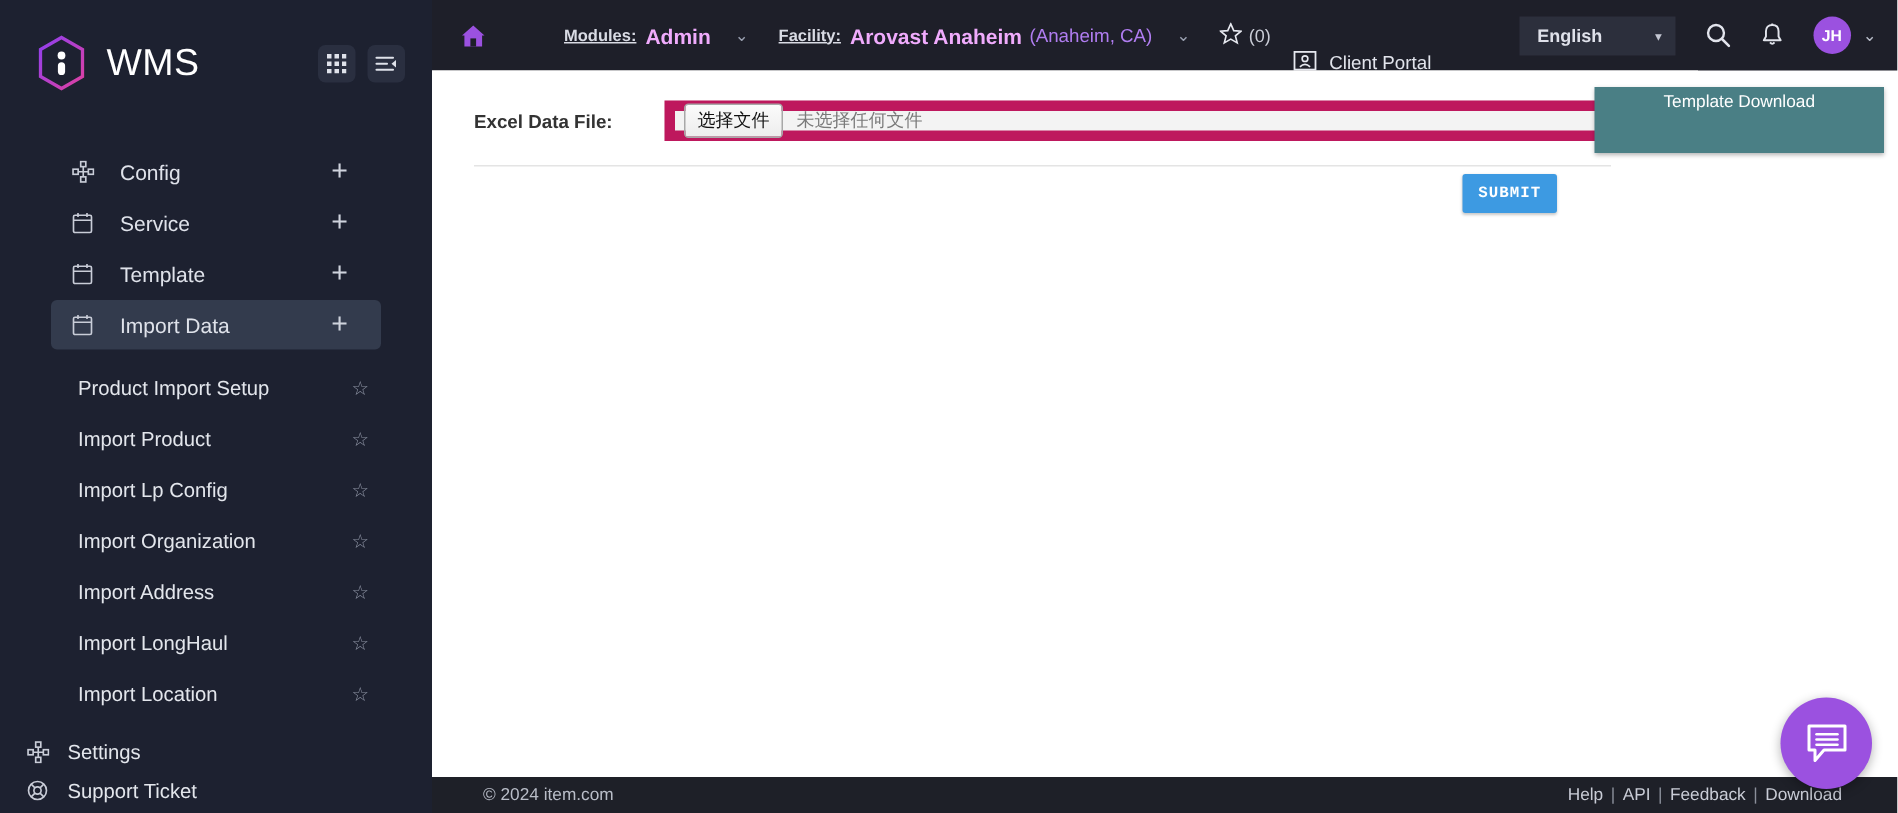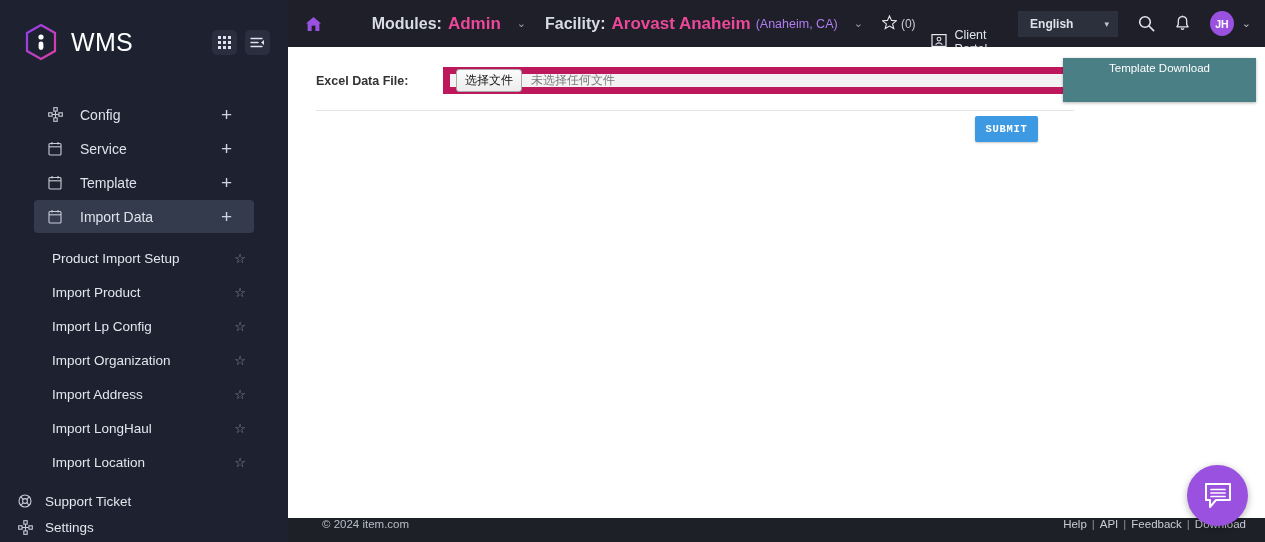--- a/index.html
+++ b/index.html
@@ -74,22 +74,22 @@
   #topbar {
     position: absolute; left: 288px; top: 0;
     width: 977px; height: 47px;
     background: #1e1f29;
     display: flex; align-items: center;
     color: #d7d9e2;
     font-size: 13px;
   }
   .home-btn { width: 54px; display:flex; align-items:center; justify-content:center; cursor:pointer; }
   .tb-seg { display: flex; align-items: center; white-space: nowrap; }
-  .tb-label { color: #d9dbe4; font-weight: 700; font-size: 16px; }
-  .tb-value { color: #ec4899; font-weight: 700; font-size: 17px; margin-left: 6px; }
+  .tb-label { color: #d9dbe4; font-weight: 700; font-size: 11px; text-decoration: underline; }
+  .tb-value { color: #f0abfc; font-weight: 700; font-size: 14px; margin-left: 6px; }
   .tb-value2 { color: #b07df0; font-weight: 400; font-size: 12.5px; margin-left: 5px; }
   .caret { color: #9aa0b0; margin: 0 0 0 16px; cursor: pointer; font-size: 11px; }
   .gap-32 { width: 34px; }
   .gap-22 { width: 20px; }
   .star-group { display:flex; align-items:center; cursor:pointer; }
   .star-count { font-size: 12px; color: #c9ccd6; margin-left: 4px; }
   .portal-group { display:flex; align-items:center; margin-left: 15px; cursor:pointer;margin-top:36px; }
   .portal-txt { font-size: 12.5px; color: #e2e4ec; margin-left: 8px; }
   .tb-spring { flex: 1 1 auto; }
   .lang-select {
@@ -167,22 +167,22 @@
     display: flex; align-items: center; justify-content: center;
     cursor: pointer;
   }
   .tpl-link { color: #ffffff; font-size: 11.5px; white-space: nowrap; }
 
   
   #footer {
     position: absolute; left: 288px; top: 518px;
     width: 977px; height: 24px;
     background: #1e2028;
-    display: flex; align-items: flex-start;
-    padding: 0 14px 0 34px;
+    display: flex; align-items: center;
+    padding: 0 32px 0 34px;
   }
   .copyright { font-size: 11.5px; color: #b9bdc8; }
   .foot-spring { flex: 1 1 auto; }
   .foot-links { display: flex; align-items: center; }
   .foot-link {
     font-size: 11.5px; color: #c9ccd6; cursor: pointer;
     padding: 0 5px;
   }
   .foot-sep { font-size: 11.5px; color: #8b8f9b; }
 
@@ -333,47 +333,47 @@
       </div>
       <div class="sub-item">
         <span class="lbl">Import Location</span>
         <span class="star">☆</span>
       </div>
     </div>
 
     <div class="bottom-links">
       <div class="bottom-item">
         <span class="ico">
+          <svg width="15" height="15" viewBox="0 0 15 15">
+            <g fill="none" stroke="#c9cdd8" stroke-width="1.1">
+              <rect x="5.8" y="0.7" width="3.4" height="3.4"></rect>
+              <rect x="5.8" y="10.9" width="3.4" height="3.4"></rect>
+              <rect x="0.7" y="5.8" width="3.4" height="3.4"></rect>
+              <rect x="10.9" y="5.8" width="3.4" height="3.4"></rect>
+              <line x1="7.5" y1="4.1" x2="7.5" y2="10.9"></line>
+              <line x1="4.1" y1="7.5" x2="10.9" y2="7.5"></line>
+            </g>
+          </svg>
+        </span>
+        <span class="lbl">Settings</span>
+      </div>
+      <div class="bottom-item">
+        <span class="ico">
           <svg width="14" height="14" viewBox="0 0 14 14">
             <circle cx="7" cy="7" r="6" fill="none" stroke="#c9cdd8" stroke-width="1.1"></circle>
             <circle cx="7" cy="7" r="2.4" fill="none" stroke="#c9cdd8" stroke-width="1.1"></circle>
             <g stroke="#c9cdd8" stroke-width="1.1">
               <line x1="2.8" y1="2.8" x2="5.3" y2="5.3"></line>
               <line x1="8.7" y1="8.7" x2="11.2" y2="11.2"></line>
               <line x1="11.2" y1="2.8" x2="8.7" y2="5.3"></line>
               <line x1="5.3" y1="8.7" x2="2.8" y2="11.2"></line>
             </g>
           </svg>
         </span>
         <span class="lbl">Support Ticket</span>
-      </div>
-      <div class="bottom-item">
-        <span class="ico">
-          <svg width="15" height="15" viewBox="0 0 15 15">
-            <g fill="none" stroke="#c9cdd8" stroke-width="1.1">
-              <rect x="5.8" y="0.7" width="3.4" height="3.4"></rect>
-              <rect x="5.8" y="10.9" width="3.4" height="3.4"></rect>
-              <rect x="0.7" y="5.8" width="3.4" height="3.4"></rect>
-              <rect x="10.9" y="5.8" width="3.4" height="3.4"></rect>
-              <line x1="7.5" y1="4.1" x2="7.5" y2="10.9"></line>
-              <line x1="4.1" y1="7.5" x2="10.9" y2="7.5"></line>
-            </g>
-          </svg>
-        </span>
-        <span class="lbl">Settings</span>
       </div>
     </div>
   </aside>
 
   <header id="topbar">
 
     <span class="home-btn">
       <svg width="17" height="16" viewBox="0 0 17 16">
         <path d="M8.5 1 L16 7.6 L14.4 7.6 L14.4 15 L2.6 15 L2.6 7.6 L1 7.6 Z" fill="#9b51e0"></path>
         <rect x="6.6" y="9.6" width="3.8" height="5.4" fill="#1e1f29"></rect>

